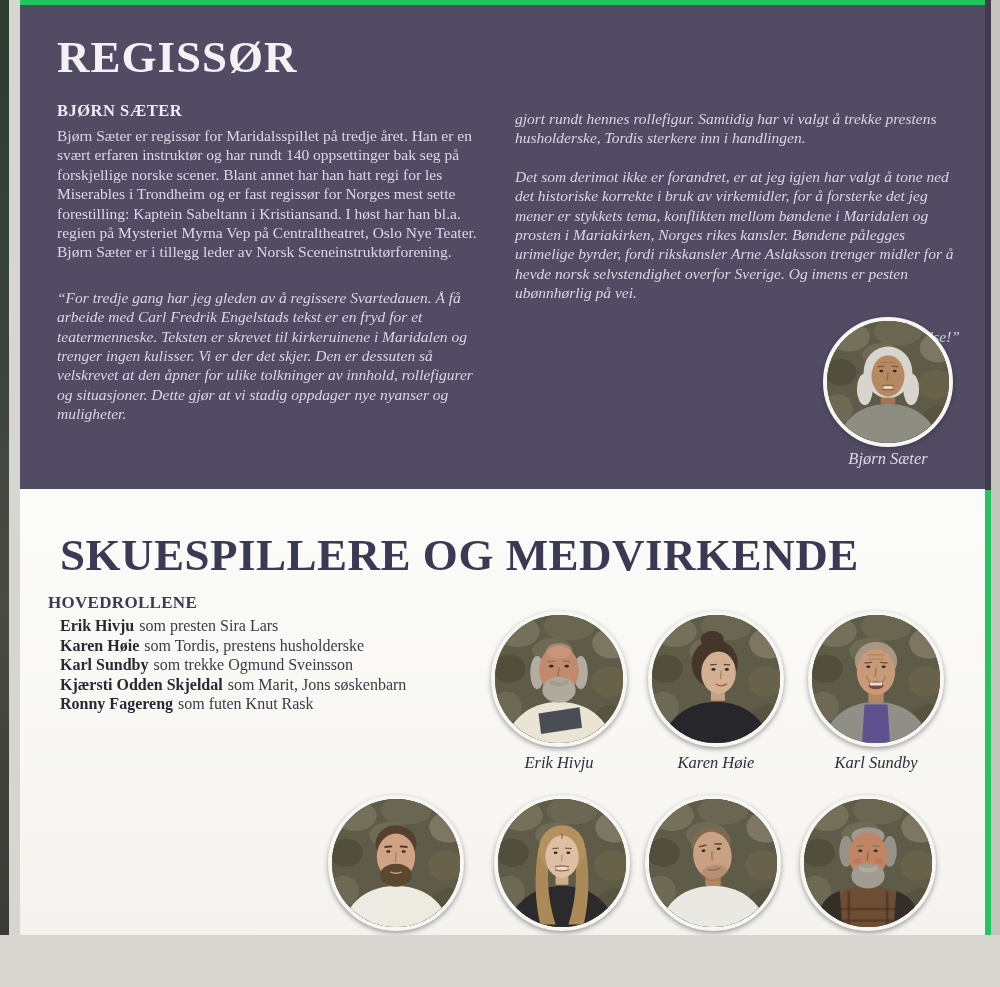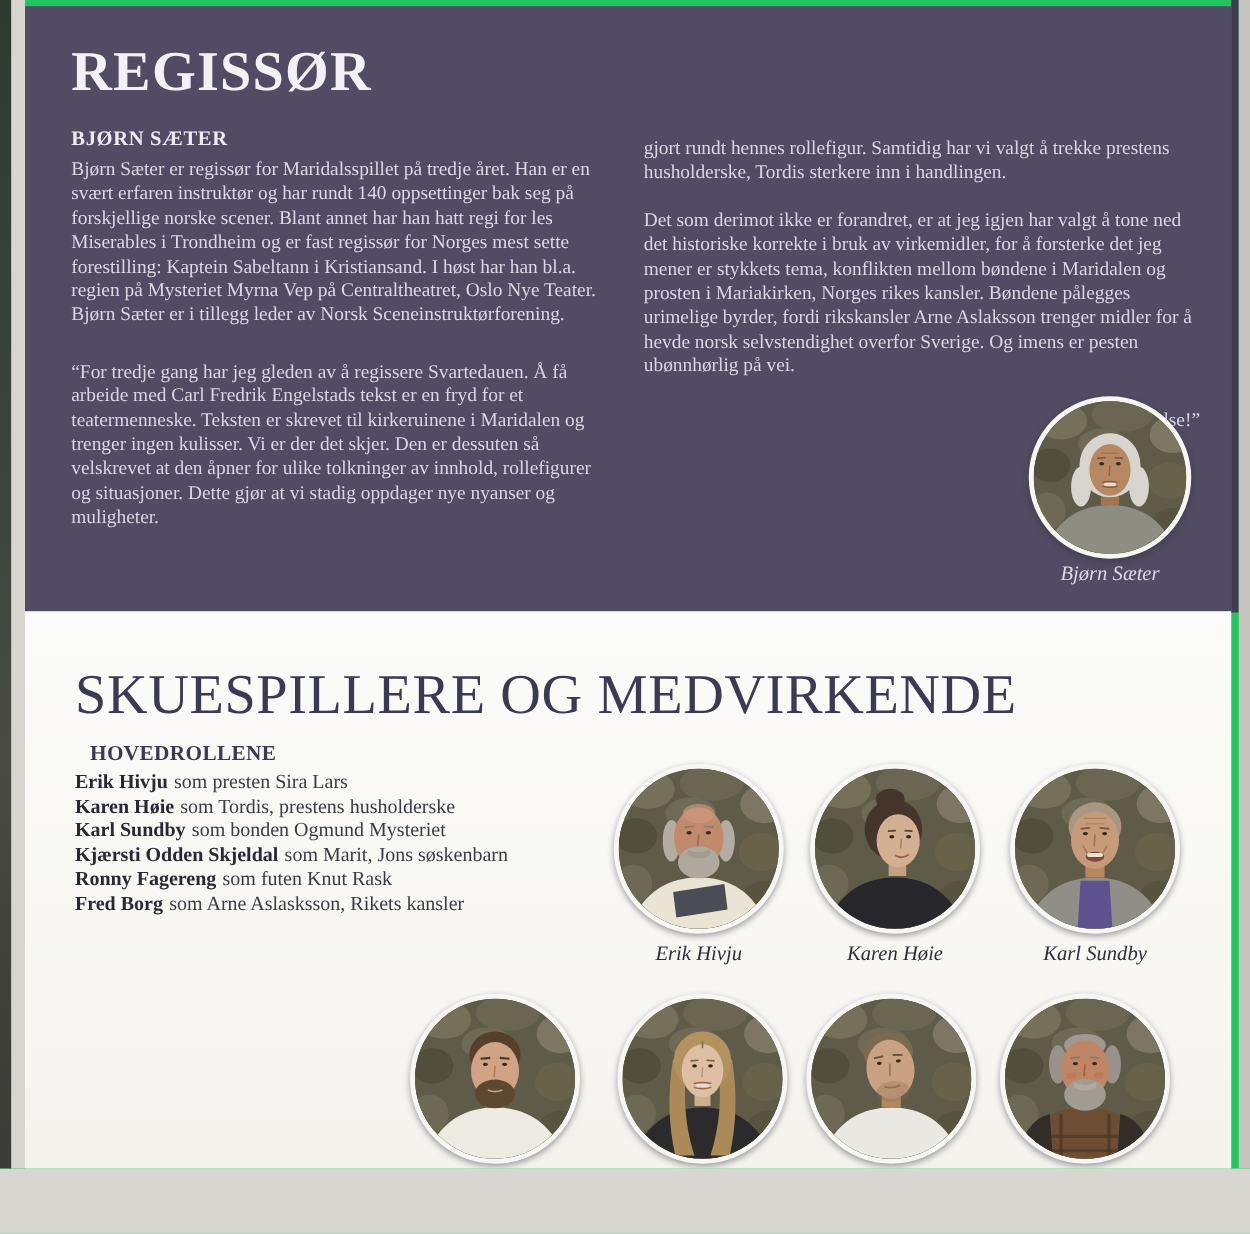--- a/index.html
+++ b/index.html
@@ -16,42 +16,42 @@
   .edge-bottom-area{position:absolute;left:0;top:973px;width:100%;height:14px;background:#e2e0da;}
 
   
   .panel{position:absolute;left:20px;top:5px;width:965px;height:484px;background:#514b63;}
   .panel-title{position:absolute;left:37px;top:26px;margin:0;font-size:45px;font-weight:bold;
         letter-spacing:1px;color:#f3f1f6;}
   .col-left{position:absolute;left:37px;top:96px;width:433px;}
   .col-right{position:absolute;left:495px;top:104px;width:445px;}
   .director-heading{margin:0 0 5px 0;font-size:16.5px;font-weight:bold;letter-spacing:.5px;color:#eeeaf3;}
   .panel p{margin:0;font-size:15.5px;line-height:19.4px;color:#dcd8e5;}
-  .panel p.quote{color:#dad6e3;}
+  .panel p.quote{font-style:italic;color:#dad6e3;}
   .mt-lg{margin-top:26px !important;}
   .mt-md{margin-top:19px !important;}
   .mt-xl{margin-top:24px !important;text-align:right;}
   .narrow{width:302px;}
 
   
   .photo{position:absolute;border-radius:50%;border:4px solid #f7f6f2;overflow:hidden;
         background:#5e5b49;box-shadow:0 2px 5px rgba(45,45,55,.45);}
   .photo svg{display:block;width:100%;height:100%;}
   .ph-lg{width:128px;height:128px;}
   .ph-bjorn{left:803px;top:312px;width:122px;height:122px;}
   .caption{position:absolute;width:180px;text-align:center;font-style:italic;
         font-size:16.5px;color:#2f2d3a;}
   .cap-bjorn{left:778px;top:444px;color:#ddd9e4;}
 
   
   .lower{position:absolute;left:20px;top:489px;width:965px;height:481px;
         background:linear-gradient(180deg,#fbfbf9 0%,#f7f6f2 70%,#f2f1ec 100%);}
-  .cast-title{position:absolute;left:40px;top:40px;margin:0;font-size:45px;font-weight:normal;
+  .cast-title{position:absolute;left:40px;top:40px;margin:0;font-size:45px;font-weight:bold;
         letter-spacing:.5px;color:#3b3a55;}
-  .roles-heading{position:absolute;left:52px;top:104px;margin:0;font-size:17px;font-weight:bold;
+  .roles-heading{position:absolute;left:28px;top:104px;margin:0;font-size:17px;font-weight:bold;
         letter-spacing:.3px;color:#3b3a55;}
   .cast-list{position:absolute;left:40px;top:127px;font-size:16px;line-height:19.6px;color:#3c3a45;}
   .cast-name{font-weight:bold;color:#2a2933;}
   .cast-role{margin-left:5px;}
 </style>
 </head>
 <body>
 
 <svg width="0" height="0" style="position:absolute" aria-hidden="true">
   <defs>
@@ -111,24 +111,23 @@
     <div class="caption cap-bjorn">Bjørn Sæter</div>
   </div>
 
   <div class="lower">
     <h1 class="cast-title">SKUESPILLERE OG MEDVIRKENDE</h1>
     <h3 class="roles-heading">HOVEDROLLENE</h3>
 
     <div class="cast-list">
       <div class="cast-line"><span class="cast-name">Erik Hivju</span><span class="cast-role">som presten Sira Lars</span></div>
       <div class="cast-line"><span class="cast-name">Karen Høie</span><span class="cast-role">som Tordis, prestens husholderske</span></div>
-      <div class="cast-line"><span class="cast-name">Karl Sundby</span><span class="cast-role">som bonden Ogmund Mysteriet</span></div>
+      <div class="cast-line"><span class="cast-name">Karl Sundby</span><span class="cast-role">som trekke Ogmund Sveinsson</span></div>
       <div class="cast-line"><span class="cast-name">Kjærsti Odden Skjeldal</span><span class="cast-role">som Marit, Jons søskenbarn</span></div>
       <div class="cast-line"><span class="cast-name">Ronny Fagereng</span><span class="cast-role">som futen Knut Rask</span></div>
-      <div class="cast-line"><span class="cast-name">Fred Borg</span><span class="cast-role">som Arne Aslasksson, Rikets kansler</span></div>
     </div>
   </div>
 
   <div class="photo ph-lg" style="left:491px;top:611px">
     <svg viewBox="0 0 100 100">
       <use href="#stones"></use>
       <path d="M6,102 C14,76 32,68 50,68 C68,68 86,76 94,102 Z" fill="#e9e4d4"></path>
       <path d="M34,77 L66,72 L68,88 L36,93 Z" fill="#3c404a" opacity="0.92"></path>
       <rect x="44" y="54" width="12" height="14" fill="#aa7b5c"></rect>
       <ellipse cx="33" cy="45" rx="5.5" ry="13" fill="#b3aca2"></ellipse>

